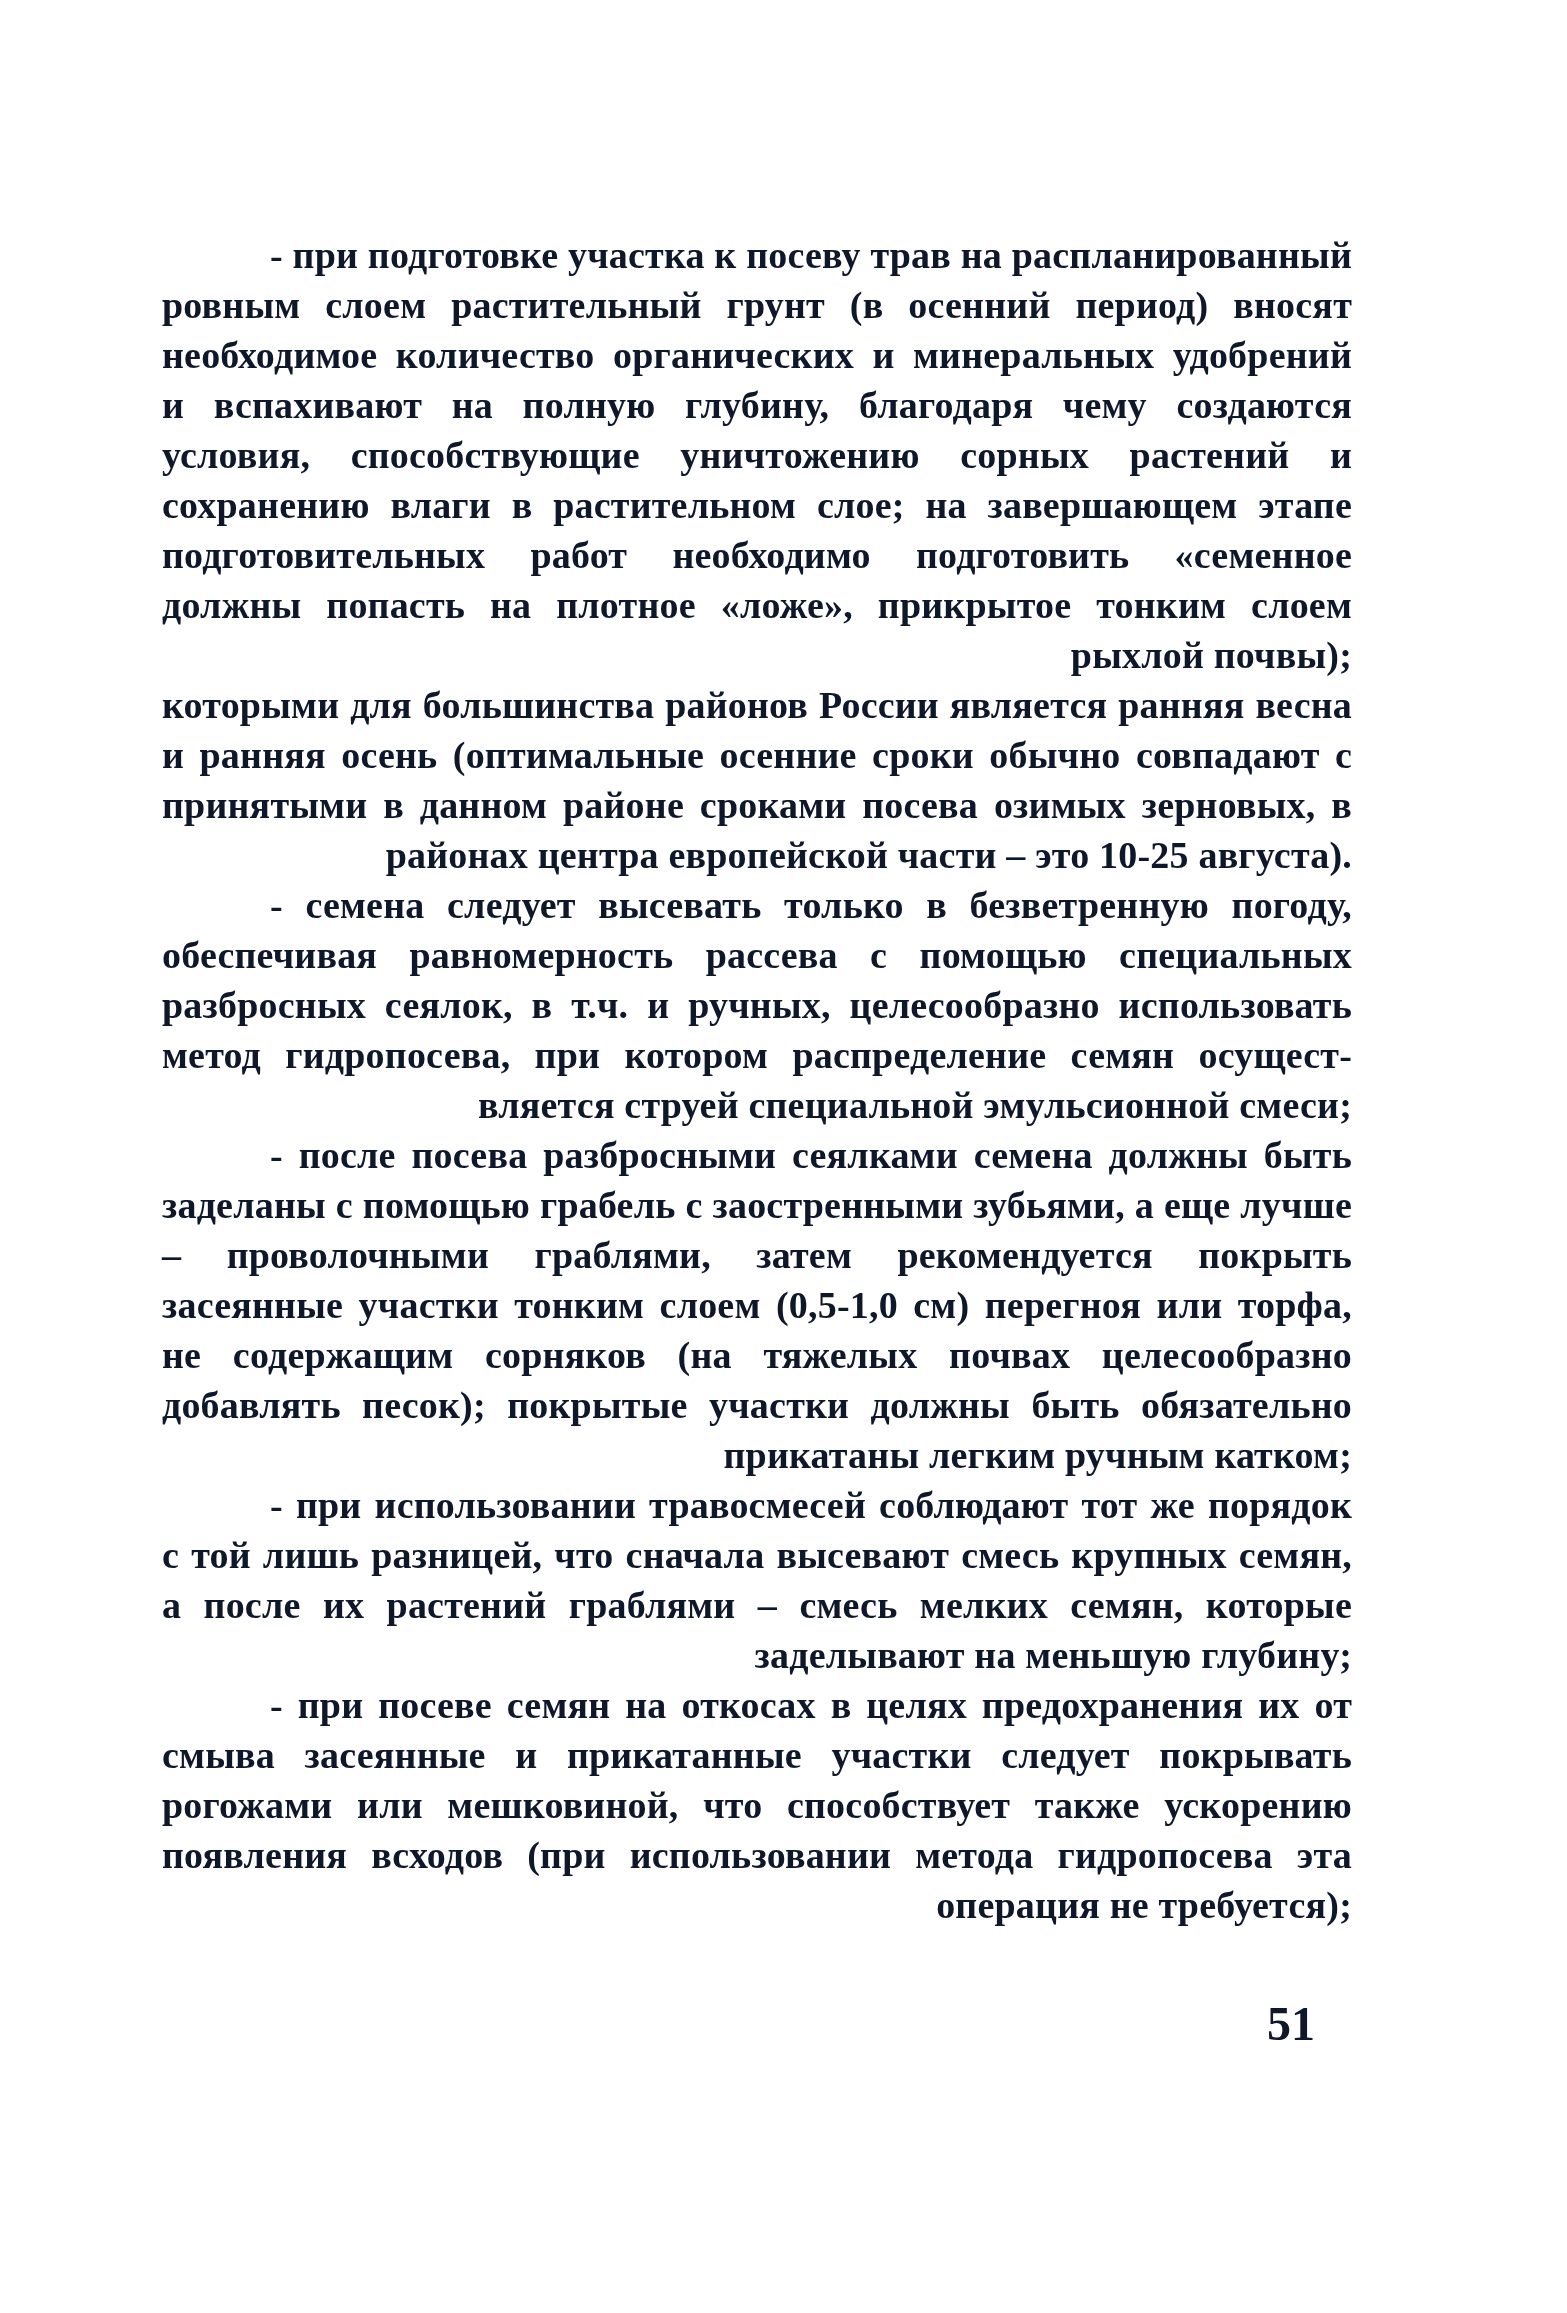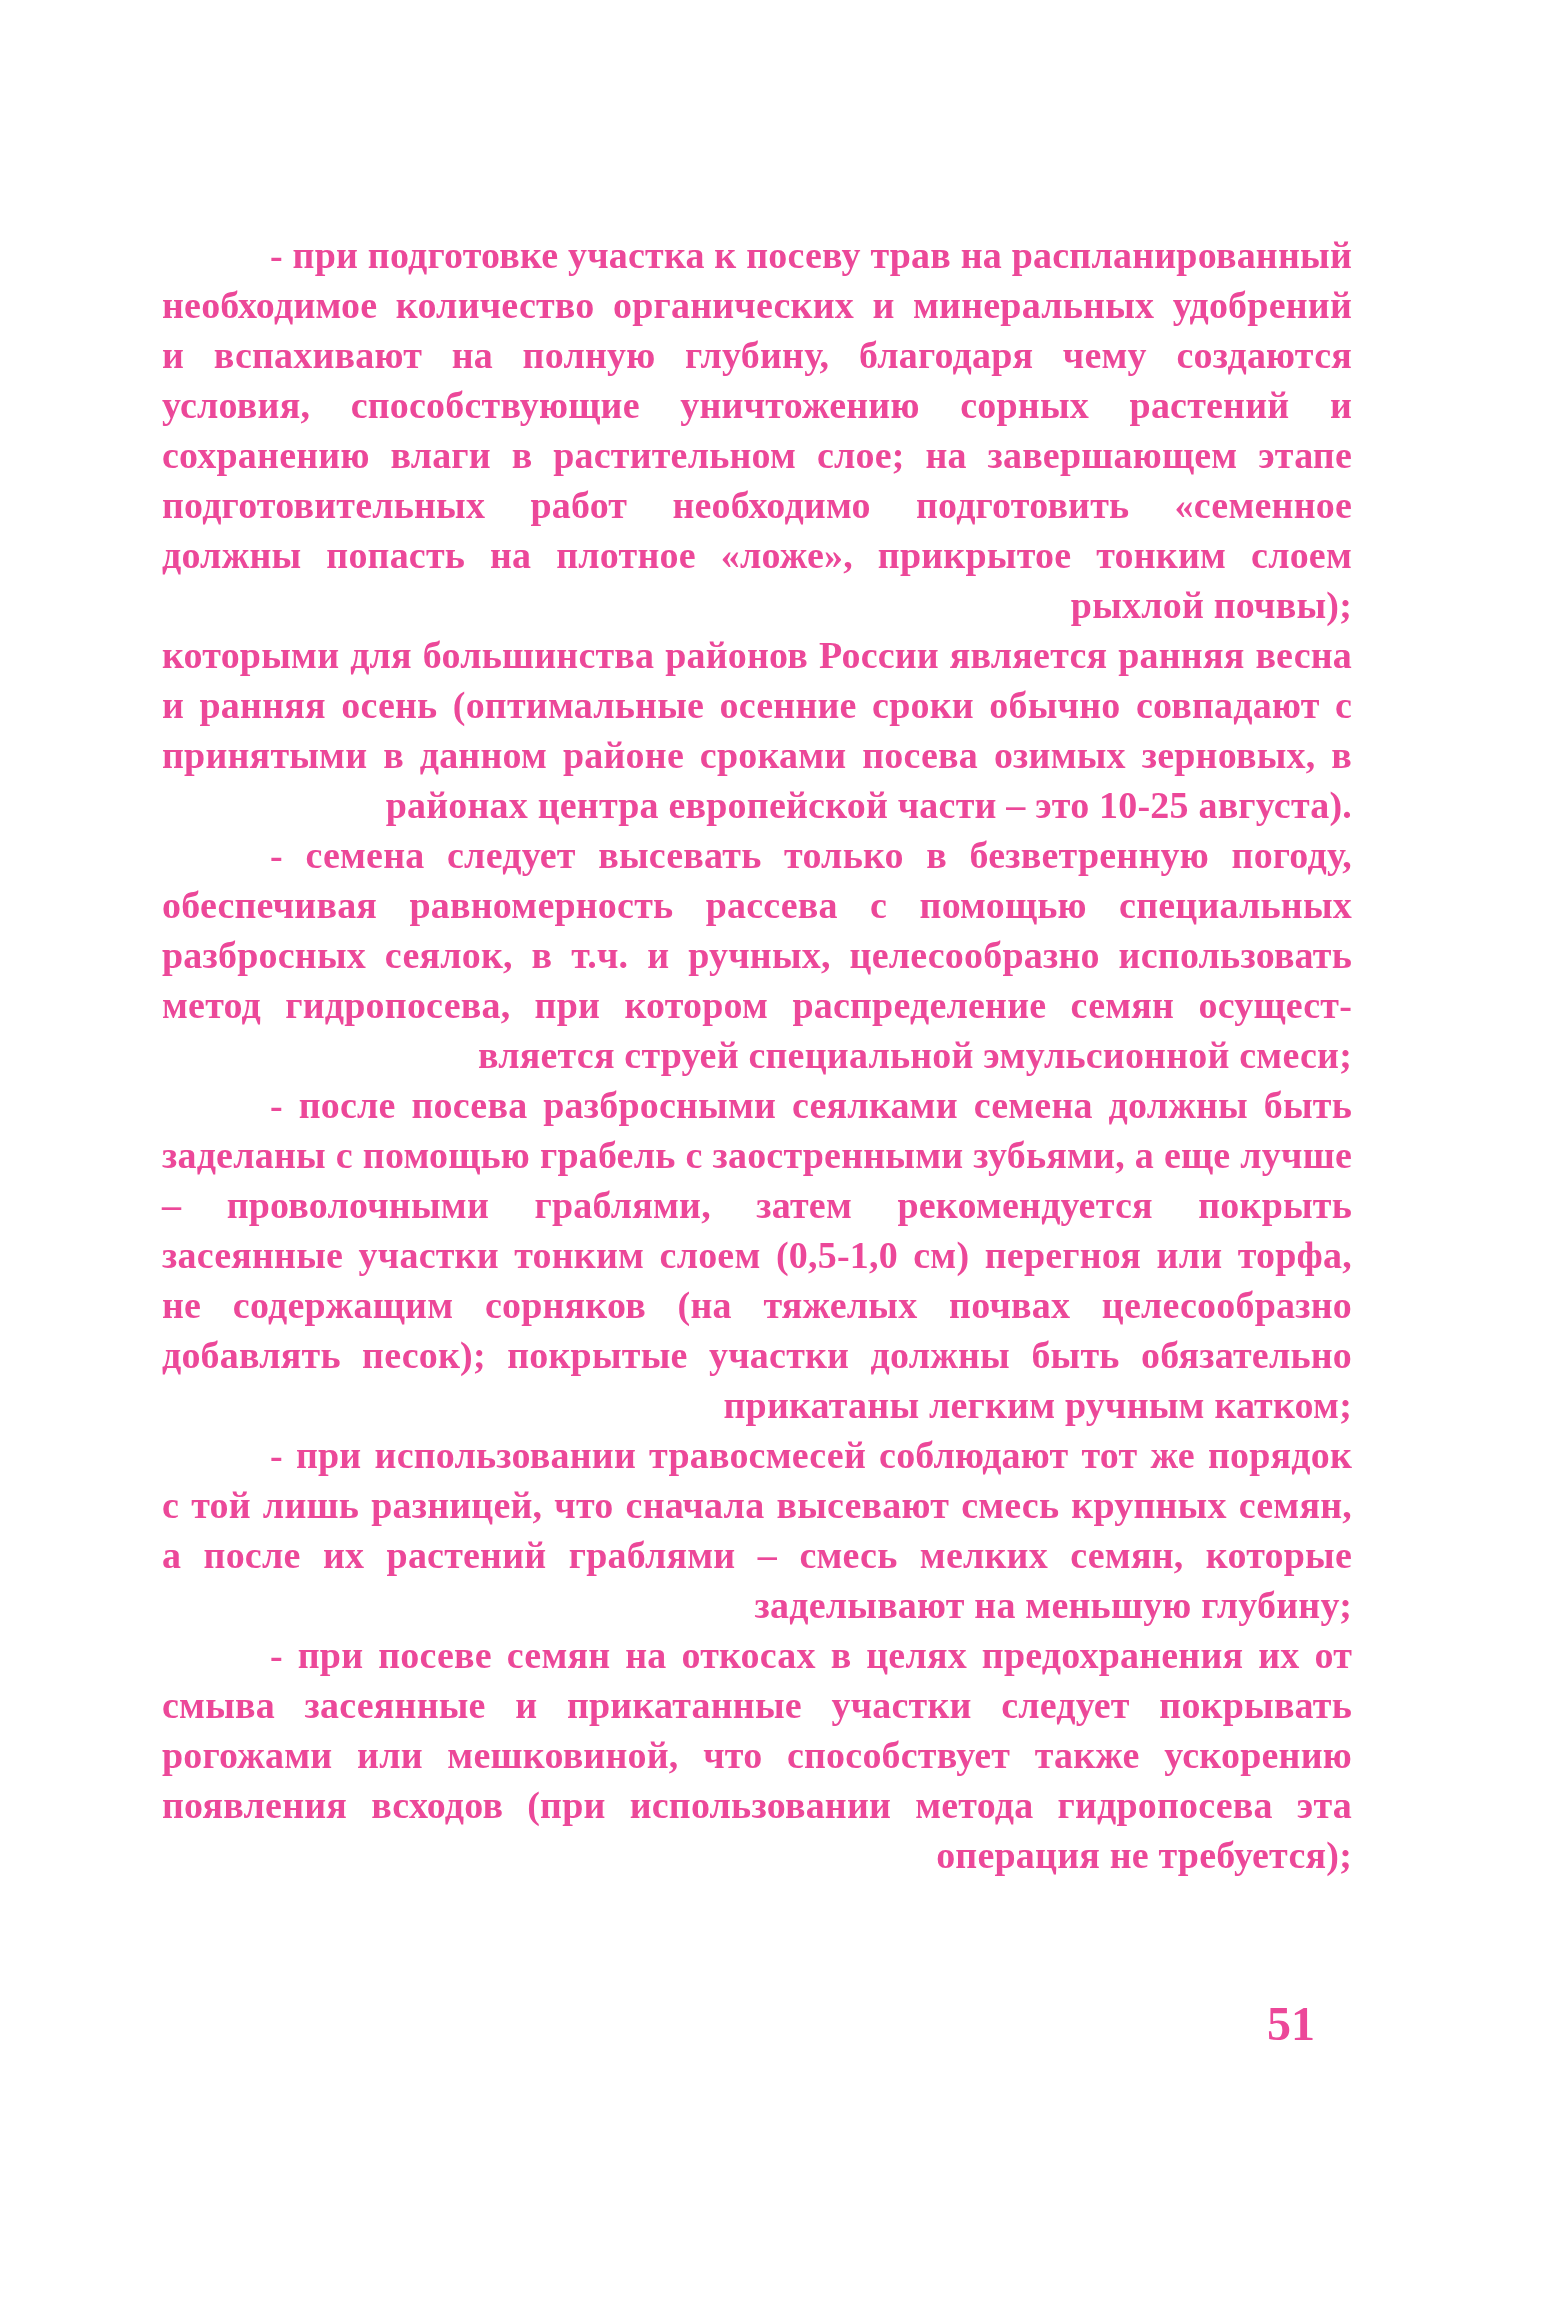--- a/index.html
+++ b/index.html
@@ -5,21 +5,21 @@
   html, body {
     margin: 0;
     padding: 0;
     background: #ffffff;
   }
   .page {
     position: relative;
     width: 1567px;
     height: 2313px;
     background: #ffffff;
-    color: #ec4899;
+    color: #0f172a;
     font-family: "Liberation Serif", "DejaVu Serif", serif;
     overflow: hidden;
   }
   .text-block {
     position: absolute;
     left: 162px;
     top: 230px;
     width: 1190px;
     font-size: 38px;
     font-weight: 700;
@@ -54,20 +54,21 @@
   }
 </style>
 </head>
 <body>
 
 <div class="page">
   <div class="text-block">
 
     <div class="para">
       <div class="line first">- при подготовке участка к посеву трав на распланированный</div>
+      <div class="line">ровным слоем растительный грунт (в осенний период) вносят</div>
       <div class="line">необходимое количество органических и минеральных удобрений</div>
       <div class="line">и вспахивают на полную глубину, благодаря чему создаются</div>
       <div class="line">условия, способствующие уничтожению сорных растений и</div>
       <div class="line">сохранению влаги в растительном слое; на завершающем этапе</div>
       <div class="line">подготовительных работ необходимо подготовить «семенное</div>
       <div class="line">должны попасть на плотное «ложе», прикрытое тонким слоем</div>
       <div class="line plast">рыхлой почвы);</div>
     </div>
 
     <div class="para">

